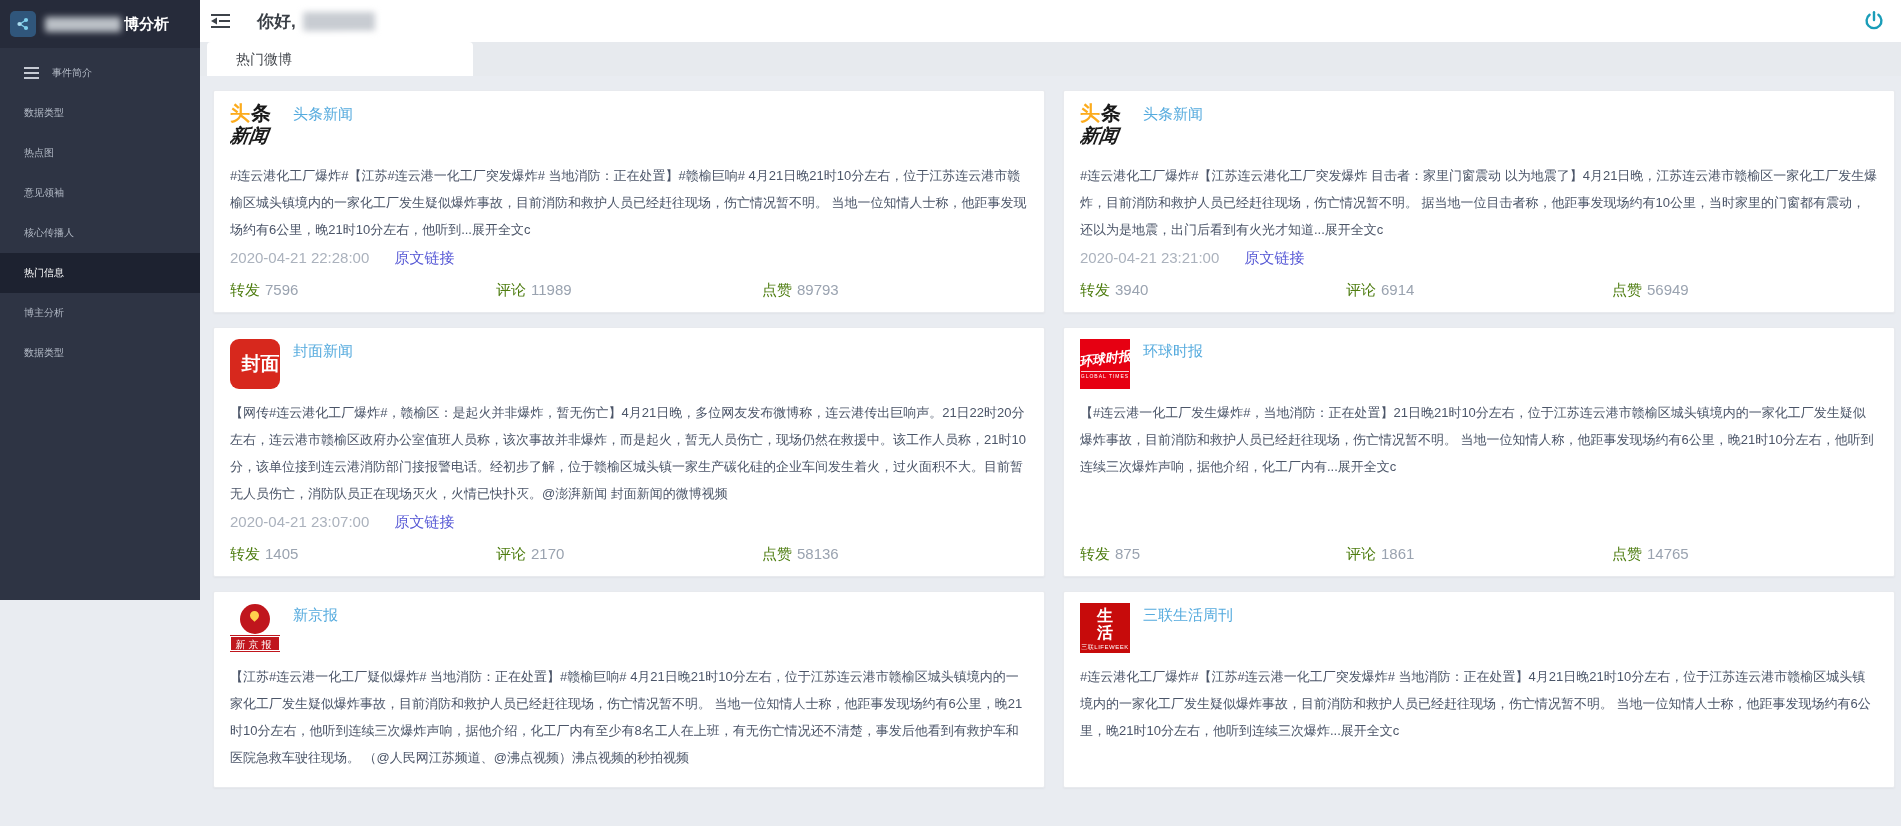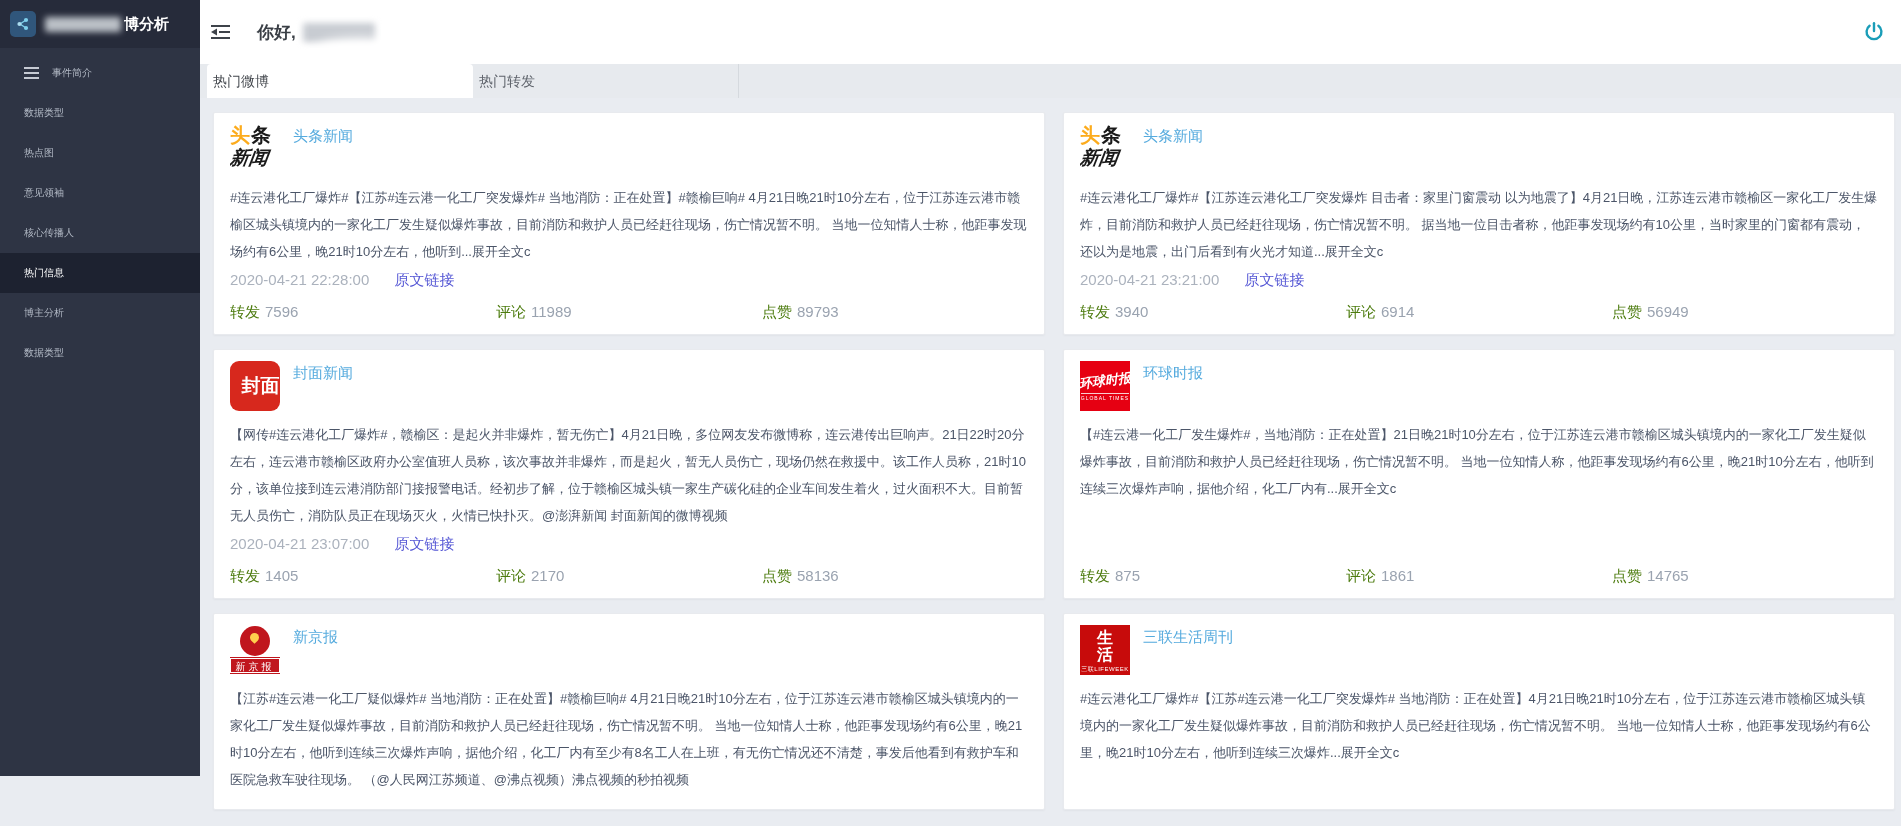--- a/index.html
+++ b/index.html
@@ -4,21 +4,21 @@
 <style>
   * { box-sizing: border-box; margin: 0; padding: 0; }
   html, body { width: 1901px; height: 826px; overflow: hidden; }
   body {
     font-family: "Liberation Sans", "DejaVu Sans", sans-serif;
     background: #e9ecf1;
     position: relative;
   }
   
   .sidebar {
-    position: fixed; left: 0; top: 0; width: 200px; height: 776px;
+    position: fixed; left: 0; top: 0; width: 200px; height: 600px;
     background: #2e3444; z-index: 10;
   }
   .logo-bar {
     height: 48px; background: #262b3a; display: flex; align-items: center;
     padding: 0 10px;
   }
   .logo-badge {
     width: 26px; height: 26px; border-radius: 5px; background: #30567b;
     display: flex; align-items: center; justify-content: center; flex: none;
   }
@@ -30,39 +30,39 @@
   .nav { padding-top: 5px; }
   .nav-item {
     height: 40px; display: flex; align-items: center; padding-left: 24px;
     color: #b3bac6; font-size: 10px; cursor: pointer; white-space: nowrap;
   }
   .nav-item .nav-icon { margin-right: 13px; display: inline-flex; }
   .nav-item.active { background: #1d2230; color: #ffffff; }
   
   .main { margin-left: 200px; height: 826px; }
   .header {
-    height: 64px; background: #fff; display: flex; align-items: center;
+    height: 42px; background: #fff; display: flex; align-items: center;
     position: relative; z-index: 5;
   }
   .collapse-btn { margin-left: 11px; cursor: pointer; display: inline-flex; }
   .greeting { margin-left: 27px; font-size: 17px; font-weight: bold; color: #3a3f46; }
   .name-redact {
     width: 72px; height: 19px; margin-left: 7px; border-radius: 2px;
     background: rgba(190,195,202,.85); filter: blur(3px);
   }
   .name-smudge {
     position: absolute; left: 118px; top: 38px; width: 86px; height: 20px;
     background: rgba(255,255,255,.95); filter: blur(6px); border-radius: 50%;
     pointer-events: none;
   }
   .power-btn { margin-left: auto; margin-right: 16px; cursor: pointer; display: inline-flex; }
   
   .tabbar { height: 34px; background: #e7eaee; display: flex; padding-left: 7px; }
   .tab {
-    width: 266px; line-height: 34px; padding-left: 6px; font-size: 14px;
+    width: 266px; line-height: 34px; padding-left: 29px; font-size: 14px;
     color: #5f646c; cursor: pointer;
   }
   .tab.active { background: #fff; border-radius: 4px 4px 0 0; color: #45494f; }
   .tab.inactive { border-right: 1px solid #d5d9de; }
   
   .cards {
     display: grid; grid-template-columns: 1fr 1fr;
     column-gap: 18px; row-gap: 14px; margin: 14px 6px 0 13px;
   }
   .card {
@@ -179,21 +179,20 @@
     <span class="power-btn">
       <svg width="22" height="22" viewBox="0 0 24 24" fill="none" stroke="#1a9db8" stroke-width="2.6" stroke-linecap="round">
         <path d="M12 2.5v8.5"></path>
         <path d="M7.2 5.2a8.1 8.1 0 1 0 9.6 0"></path>
       </svg>
     </span>
   </header>
 
   <div class="tabbar">
     <div class="tab active">热门微博</div>
-    <div class="tab inactive">热门转发</div>
   </div>
 
   <div class="cards">
 
     <div class="card">
       <div class="card-head">
         <div class="av av-tt">
           <div class="tt1"><span class="o">头</span><span class="b">条</span></div>
           <div class="tt2">新闻</div>
         </div>

